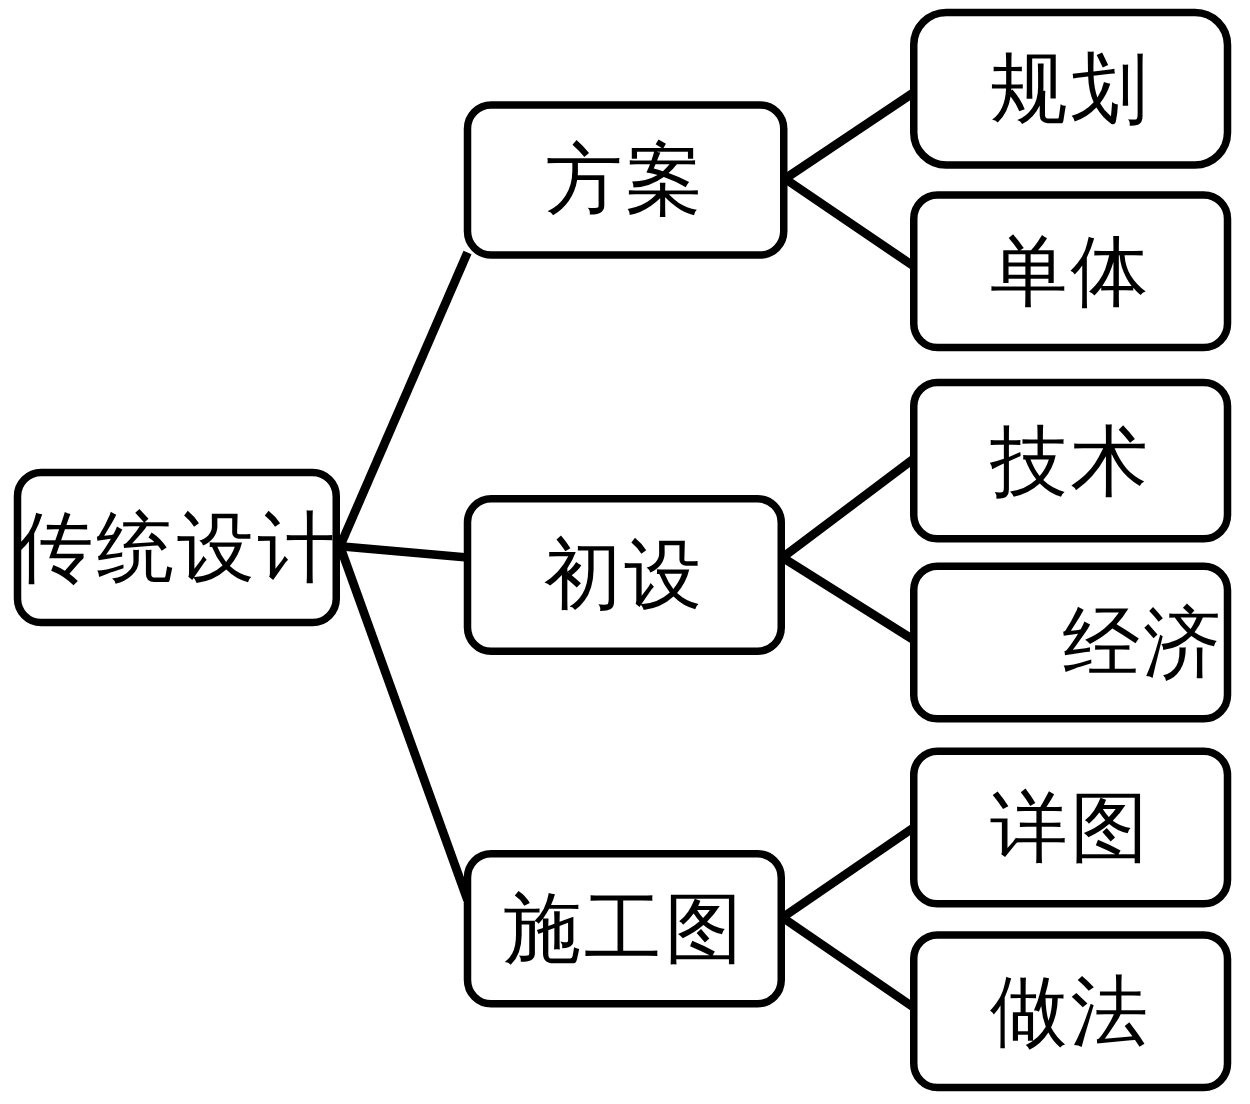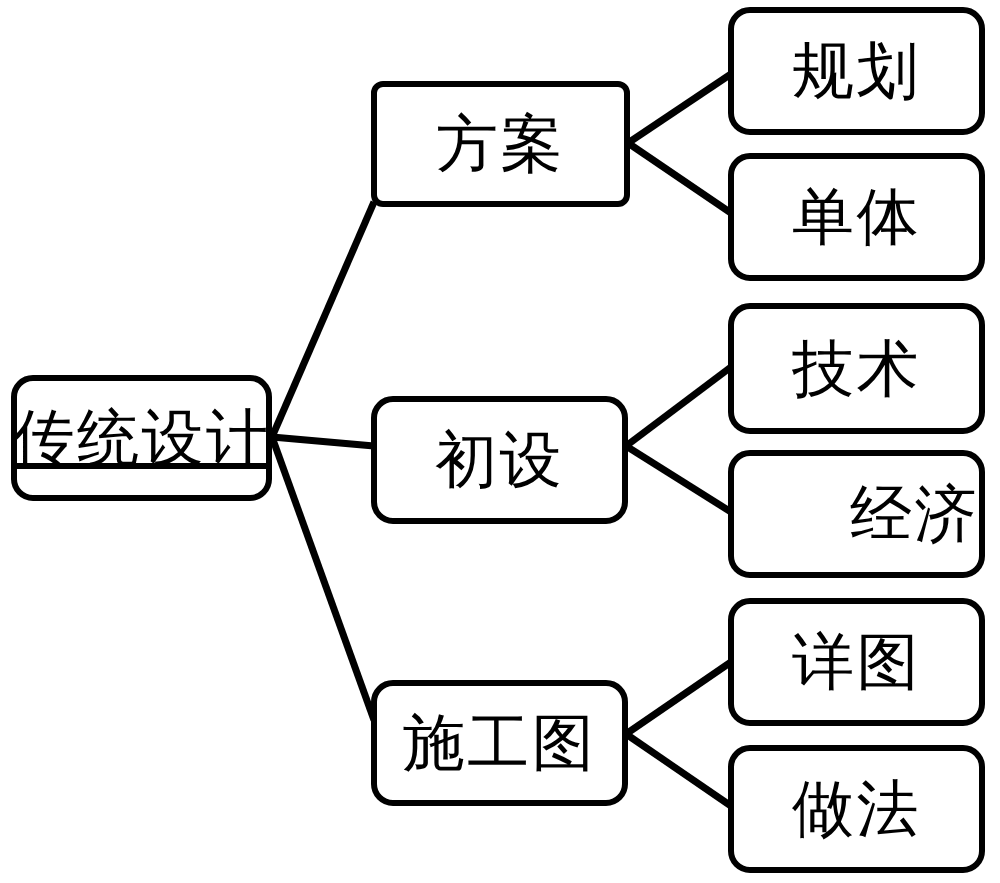--- a/index.html
+++ b/index.html
@@ -60,37 +60,37 @@
       <line x1="272" y1="437" x2="374" y2="720"></line>
       <line x1="628" y1="143" x2="731" y2="74"></line>
       <line x1="628" y1="143" x2="731" y2="213"></line>
       <line x1="626" y1="446" x2="731" y2="367"></line>
       <line x1="626" y1="446" x2="731" y2="512"></line>
       <line x1="626" y1="734" x2="731" y2="662"></line>
       <line x1="626" y1="734" x2="731" y2="806"></line>
     </g>
   </svg>
 
-  <div class="node lvl-root" style="left:11px; top:375px; width:261px; height:126px;text-decoration:underline;">
+  <div class="node lvl-root" style="left:11px; top:375px; width:261px; height:126px;">
     <span class="node-label">传统设计</span>
   </div>
 
-  <div class="node lvl-branch" style="left:371px; top:81px; width:259px; height:126px;border-radius:12px;">
+  <div class="node lvl-branch" style="left:371px; top:81px; width:259px; height:126px;">
     <span class="node-label">方案</span>
   </div>
 
   <div class="node lvl-branch" style="left:371px; top:382px; width:257px; height:128px;margin-top:14px;">
     <span class="node-label">初设</span>
   </div>
 
   <div class="node lvl-branch" style="left:371px; top:680px; width:257px; height:126px;">
     <span class="node-label">施工图</span>
   </div>
 
-  <div class="node lvl-leaf" style="left:728px; top:7px; width:257px; height:128px;">
+  <div class="node lvl-leaf" style="left:728px; top:7px; width:257px; height:128px;border-radius:29px;">
     <span class="node-label">规划</span>
   </div>
 
   <div class="node lvl-leaf" style="left:728px; top:153px; width:257px; height:128px;">
     <span class="node-label">单体</span>
   </div>
 
   <div class="node lvl-leaf" style="left:728px; top:303px; width:257px; height:131px;">
     <span class="node-label">技术</span>
   </div>

